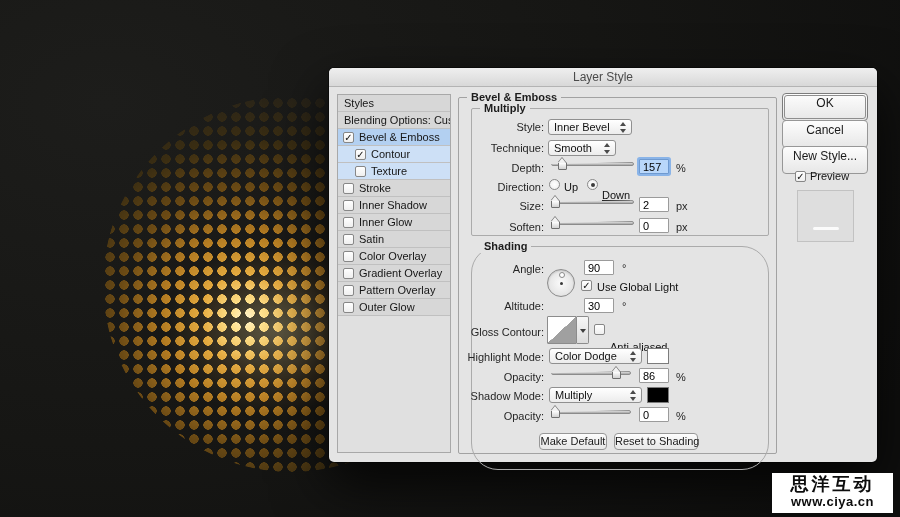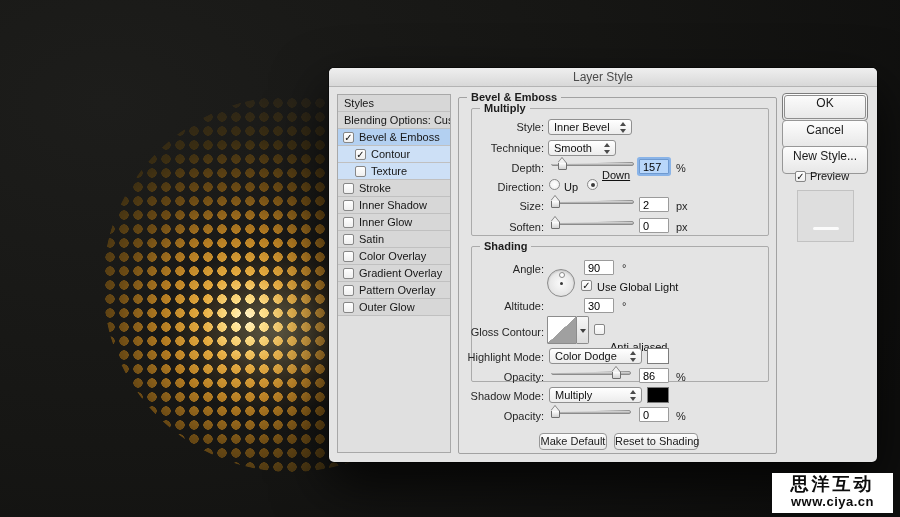--- a/index.html
+++ b/index.html
@@ -69,21 +69,21 @@
     position:absolute; border:1px solid #a2a2a2; border-radius:2px;
   }
   .legend {
     position:absolute; top:-7px; left:8px; background:#e4e4e4;
     padding:0 4px; font-weight:bold; font-size:11px; color:#1c1c1c; line-height:13px;
     white-space:nowrap;
   }
   .main { left:129px; top:29px; width:319px; height:357px; }
   .group { position:absolute; border:1px solid #ababab; border-radius:2px; }
   .g-structure { left:12px; top:10px; width:298px; height:128px; }
-  .g-shading  { left:12px; top:148px; width:298px; height:136px; }
+  .g-shading  { left:12px; top:148px; width:298px; height:224px;border-radius:27px; }
 
   .lbl { position:absolute; left:-8px; width:80px; text-align:right; white-space:nowrap; color:#262626; }
   .unit { position:absolute; color:#262626; }
 
   
   .popup {
     position:absolute; height:16px; background:linear-gradient(#ffffff,#ececec);
     border:1px solid #909090; border-radius:3px; padding-left:5px;
     line-height:14px; font-size:11px; color:#111; white-space:nowrap;
   }
@@ -298,21 +298,21 @@
         <div class="track"></div>
         <div class="thumb" style="left:7px;"></div>
       </div>
       <input class="num sel-focus" style="left: 167px; top: 50px;" value="157">
       <span class="unit" style="left:204px; top:53px;">%</span>
 
       <span class="lbl" style="top:72px;">Direction:</span>
       <span class="radio" style="left:77px; top:70px;"></span>
       <span class="rlabel" style="left:92px; top:72px;">Up</span>
       <span class="radio on" style="left:115px; top:70px;"></span>
-      <span class="rlabel" style="left:130px; top:60px;text-decoration:underline;">Down</span>
+      <span class="rlabel" style="left:130px; top:80px;text-decoration:underline;">Down</span>
 
       <span class="lbl" style="top:91px;">Size:</span>
       <div class="slider" style="left:79px; top:86px; width:83px;">
         <div class="track"></div>
         <div class="thumb" style="left:0px;"></div>
       </div>
       <input class="num" style="left: 167px; top: 88px;" value="2">
       <span class="unit" style="left:204px; top:91px;">px</span>
 
       <span class="lbl" style="top:112px;">Soften:</span>

